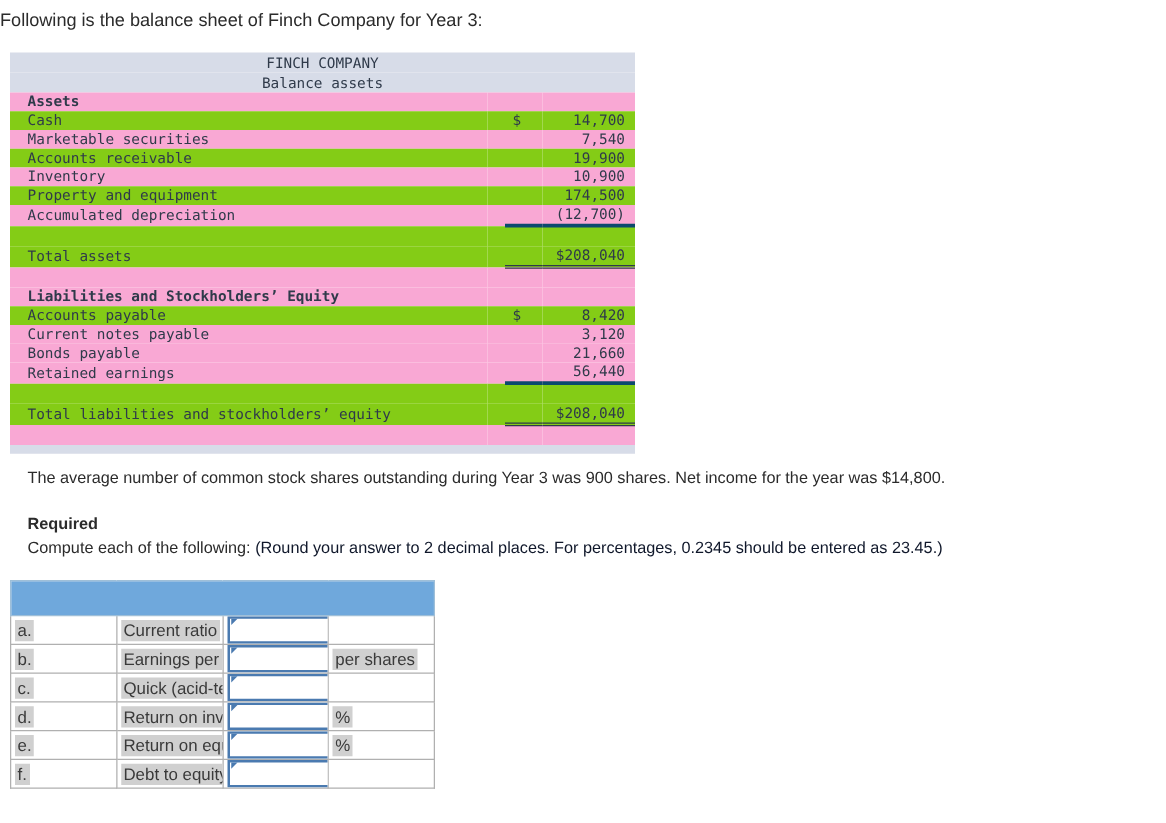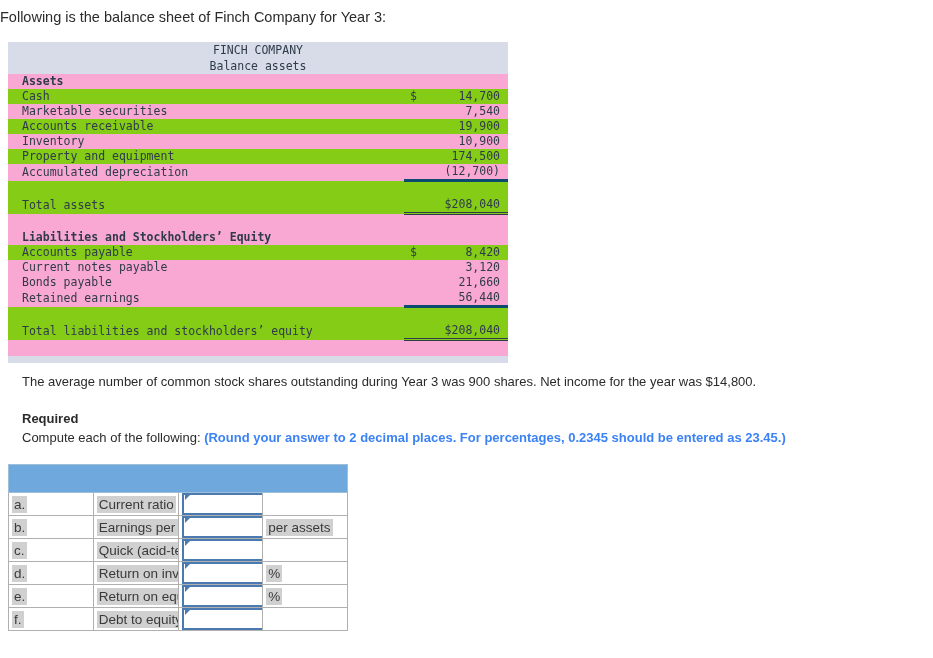--- a/index.html
+++ b/index.html
@@ -90,21 +90,21 @@
     left: 8px;
     font-size: 13px;
     line-height: 19px;
     color: #2b2b2b;
     white-space: nowrap;
     margin-left: 14px;
   }
   .para.avg   { top: 372px; }
   .req-head   { top: 409px; font-weight: bold; }
   .req-line   { top: 428px; }
-  .red-note   { color: #3b82f6; font-weight: bold; }
+  .red-note   { color: #0f172a; font-weight: normal; }
 
   
   .ans-wrap {
     position: absolute;
     left: 8px;
     top: 464px;
     width: 340px;
   }
   table.ans {
     border-collapse: collapse;
@@ -313,21 +313,21 @@
           </td>
         <td class="col-unit"><span></span></td>
       </tr>
 
       <tr>
         <td class="col-letter"><span class="hl">b.</span></td>
         <td class="col-name"><span class="hl">Earnings per share</span></td>
         <td class="col-input">
             <div class="cellbox"></div>
           </td>
-        <td class="col-unit"><span class="hl">per assets</span></td>
+        <td class="col-unit"><span class="hl">per shares</span></td>
       </tr>
 
       <tr>
         <td class="col-letter"><span class="hl">c.</span></td>
         <td class="col-name"><span class="hl">Quick (acid-test) ratio</span></td>
         <td class="col-input">
             <div class="cellbox"></div>
           </td>
         <td class="col-unit"><span></span></td>
       </tr>

